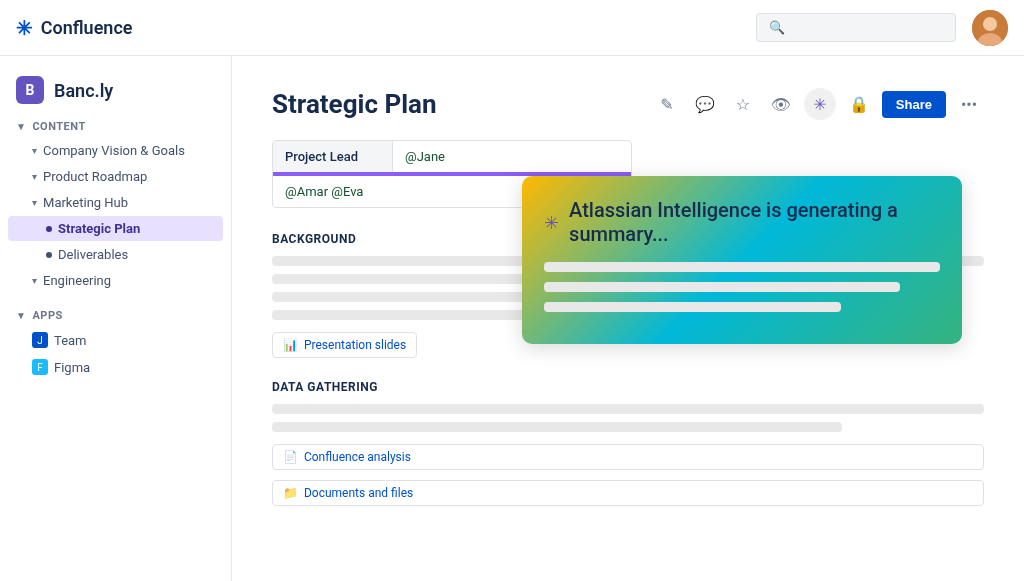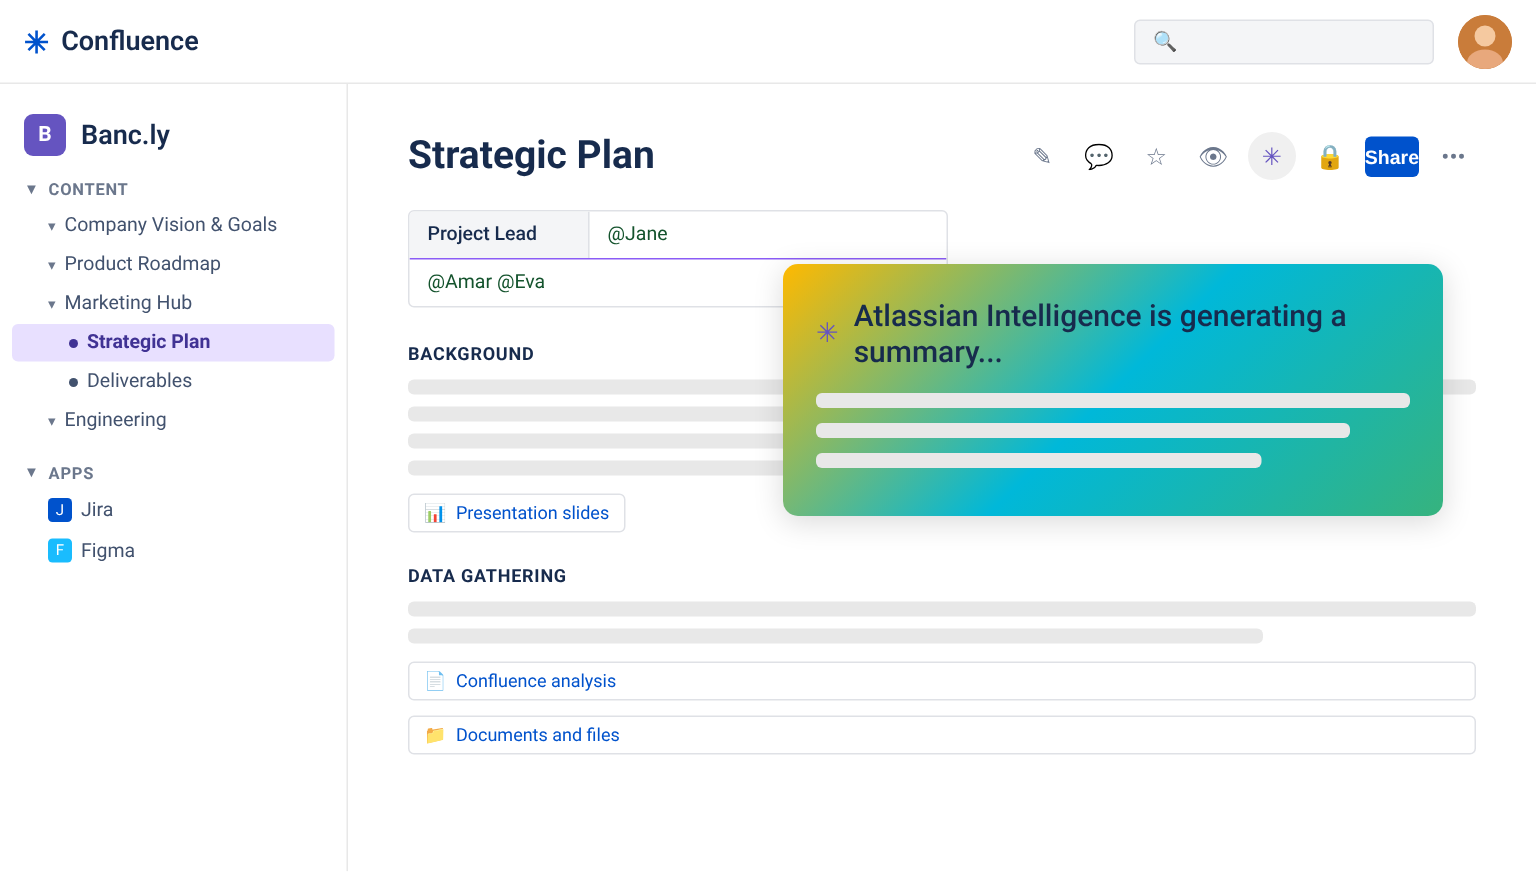--- a/index.html
+++ b/index.html
@@ -208,37 +208,37 @@
       background: #f0f0f0;
       border-radius: 50%;
       width: 32px;
       height: 32px;
     }
     .share-btn {
       background: #0052cc;
       color: #fff;
       border: none;
       border-radius: 4px;
-      padding: 6px 0;
+      padding: 6px 14px;
       font-size: 13px;
       font-weight: 600;
       cursor: pointer;
     }
 
     
     .info-table {
       border: 1px solid #dfe1e6;
       border-radius: 4px;
       overflow: hidden;
       width: 360px;
       margin-bottom: 24px;
     }
     .info-table-row {
       display: flex;
-      border-bottom: 1px solid #8b5cf6;
+      border-bottom: 4px solid #8b5cf6;
     }
     .info-table-row:last-child { border-bottom: none; }
     .info-table-label {
       width: 120px;
       padding: 8px 12px;
       font-size: 13px;
       color: #172b4d;
       font-weight: 500;
       background: #f4f5f7;
       border-right: 1px solid #dfe1e6;
@@ -403,21 +403,21 @@
       <span>Engineering</span>
     </div>
 
     <div class="sidebar-apps-section">
       <div class="sidebar-section-header">
         <span class="chevron">▼</span>
         <span>APPS</span>
       </div>
       <div class="sidebar-item">
         <span class="app-icon jira">J</span>
-        <span>Jira</span>
+        <span>Team</span>
       </div>
       <div class="sidebar-item">
         <span class="app-icon figma">F</span>
         <span>Figma</span>
       </div>
     </div>
   </div>
 
   <div class="content-area">
 

